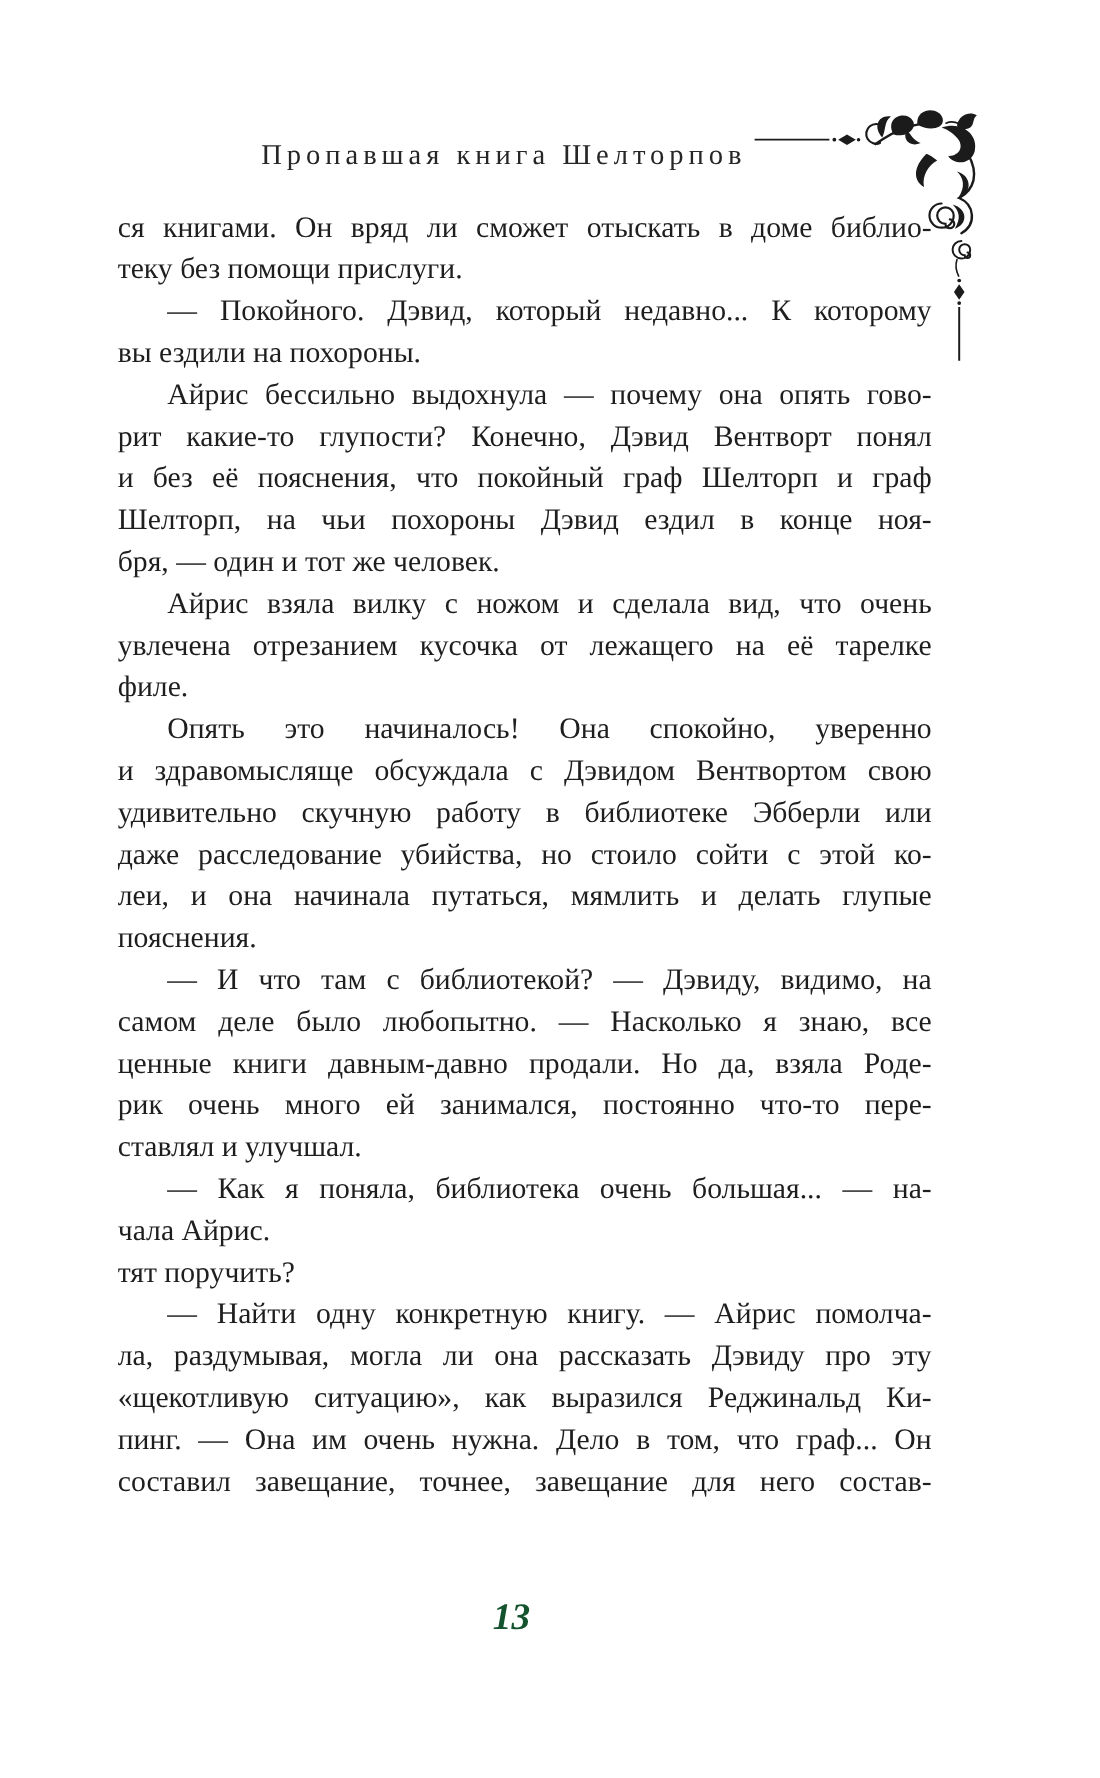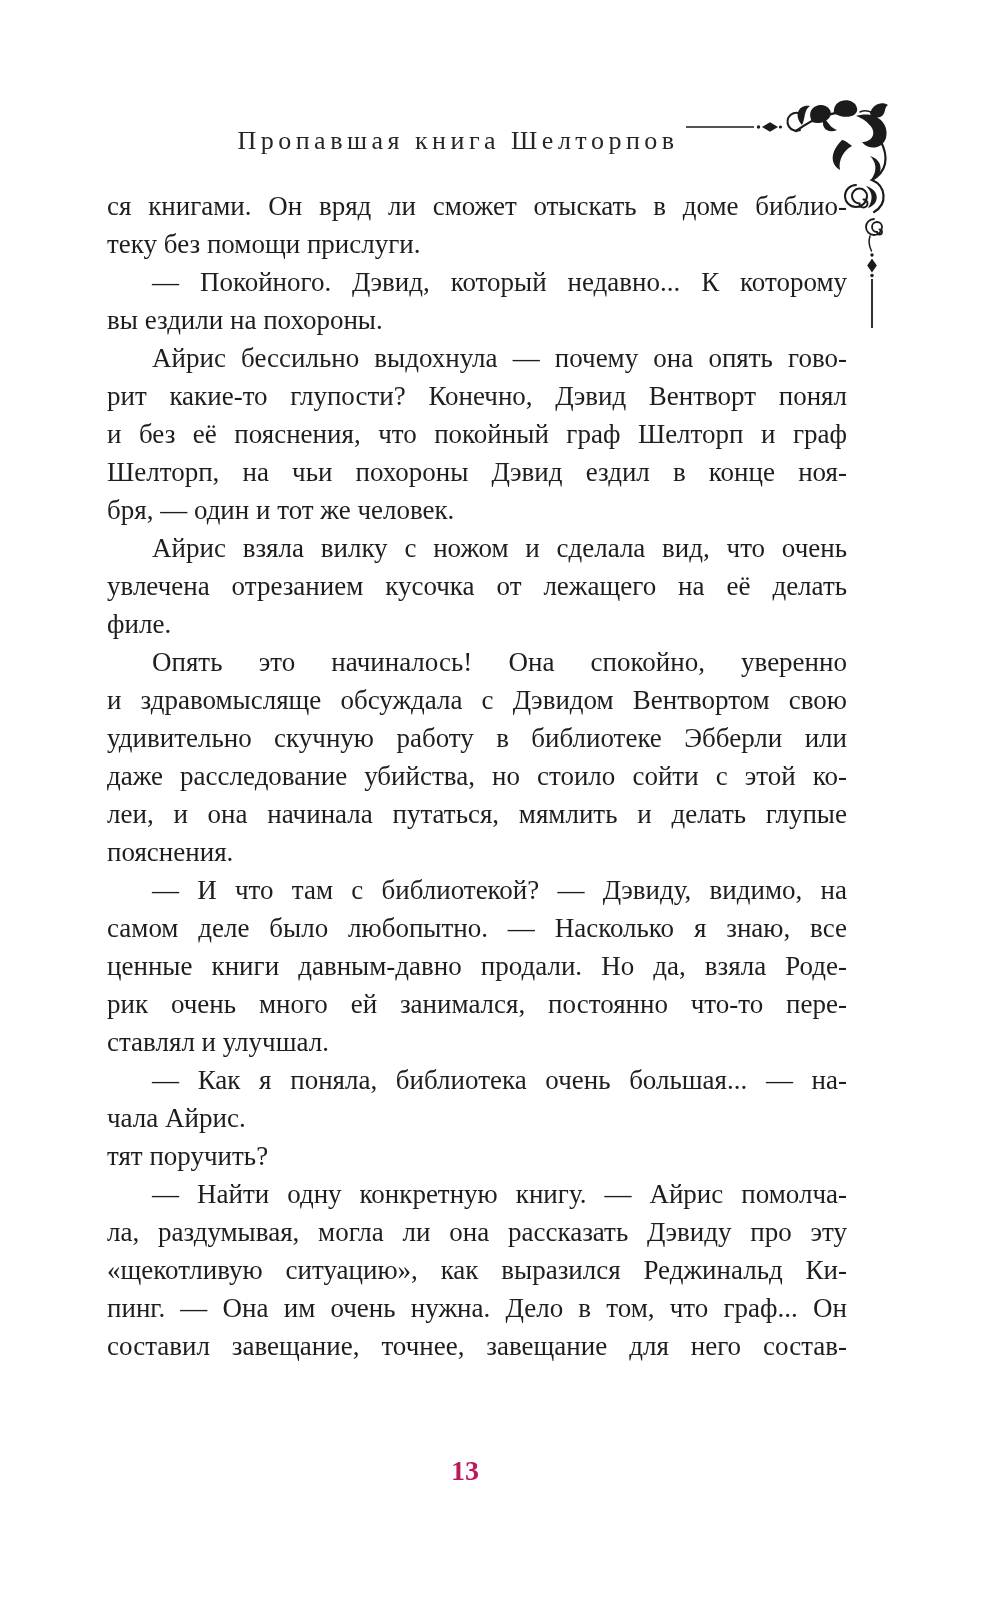--- a/index.html
+++ b/index.html
@@ -60,23 +60,24 @@
     padding-left: 45px;
   }
   .page-number {
     position: absolute;
     top: 1452px;
     left: 95px;
     width: 740px;
     height: 38px;
     line-height: 38px;
     text-align: center;
-    font-size: 28px;
+    font-size: 34px;
     font-weight: bold;
-    color: #be185d;
+    color: #14532d;
+    font-style: italic;
   }
 </style>
 </head>
 <body>
 
 <div class="page">
 
   <div class="running-head">Пропавшая книга Шелторпов</div>
 
   <svg class="ornament" viewBox="0 0 220 250" xmlns="http://www.w3.org/2000/svg" aria-hidden="true">
@@ -124,21 +125,21 @@
       <div class="line">ся книгами. Он вряд ли сможет отыскать в доме библио-</div>
       <div class="line end">теку без помощи прислуги.</div>
       <div class="line indent">— Покойного. Дэвид, который недавно... К которому</div>
       <div class="line end">вы ездили на похороны.</div>
       <div class="line indent">Айрис бессильно выдохнула — почему она опять гово-</div>
       <div class="line">рит какие-то глупости? Конечно, Дэвид Вентворт понял</div>
       <div class="line">и без её пояснения, что покойный граф Шелторп и граф</div>
       <div class="line">Шелторп, на чьи похороны Дэвид ездил в конце ноя-</div>
       <div class="line end">бря, — один и тот же человек.</div>
       <div class="line indent">Айрис взяла вилку с ножом и сделала вид, что очень</div>
-      <div class="line">увлечена отрезанием кусочка от лежащего на её делать</div>
+      <div class="line">увлечена отрезанием кусочка от лежащего на её тарелке</div>
       <div class="line end">филе.</div>
       <div class="line indent">Опять это начиналось! Она спокойно, уверенно</div>
       <div class="line">и здравомысляще обсуждала с Дэвидом Вентвортом свою</div>
       <div class="line">удивительно скучную работу в библиотеке Эбберли или</div>
       <div class="line">даже расследование убийства, но стоило сойти с этой ко-</div>
       <div class="line">леи, и она начинала путаться, мямлить и делать глупые</div>
       <div class="line end">пояснения.</div>
       <div class="line indent">— И что там с библиотекой? — Дэвиду, видимо, на</div>
       <div class="line">самом деле было любопытно. — Насколько я знаю, все</div>
       <div class="line">ценные книги давным-давно продали. Но да, взяла Роде-</div>

